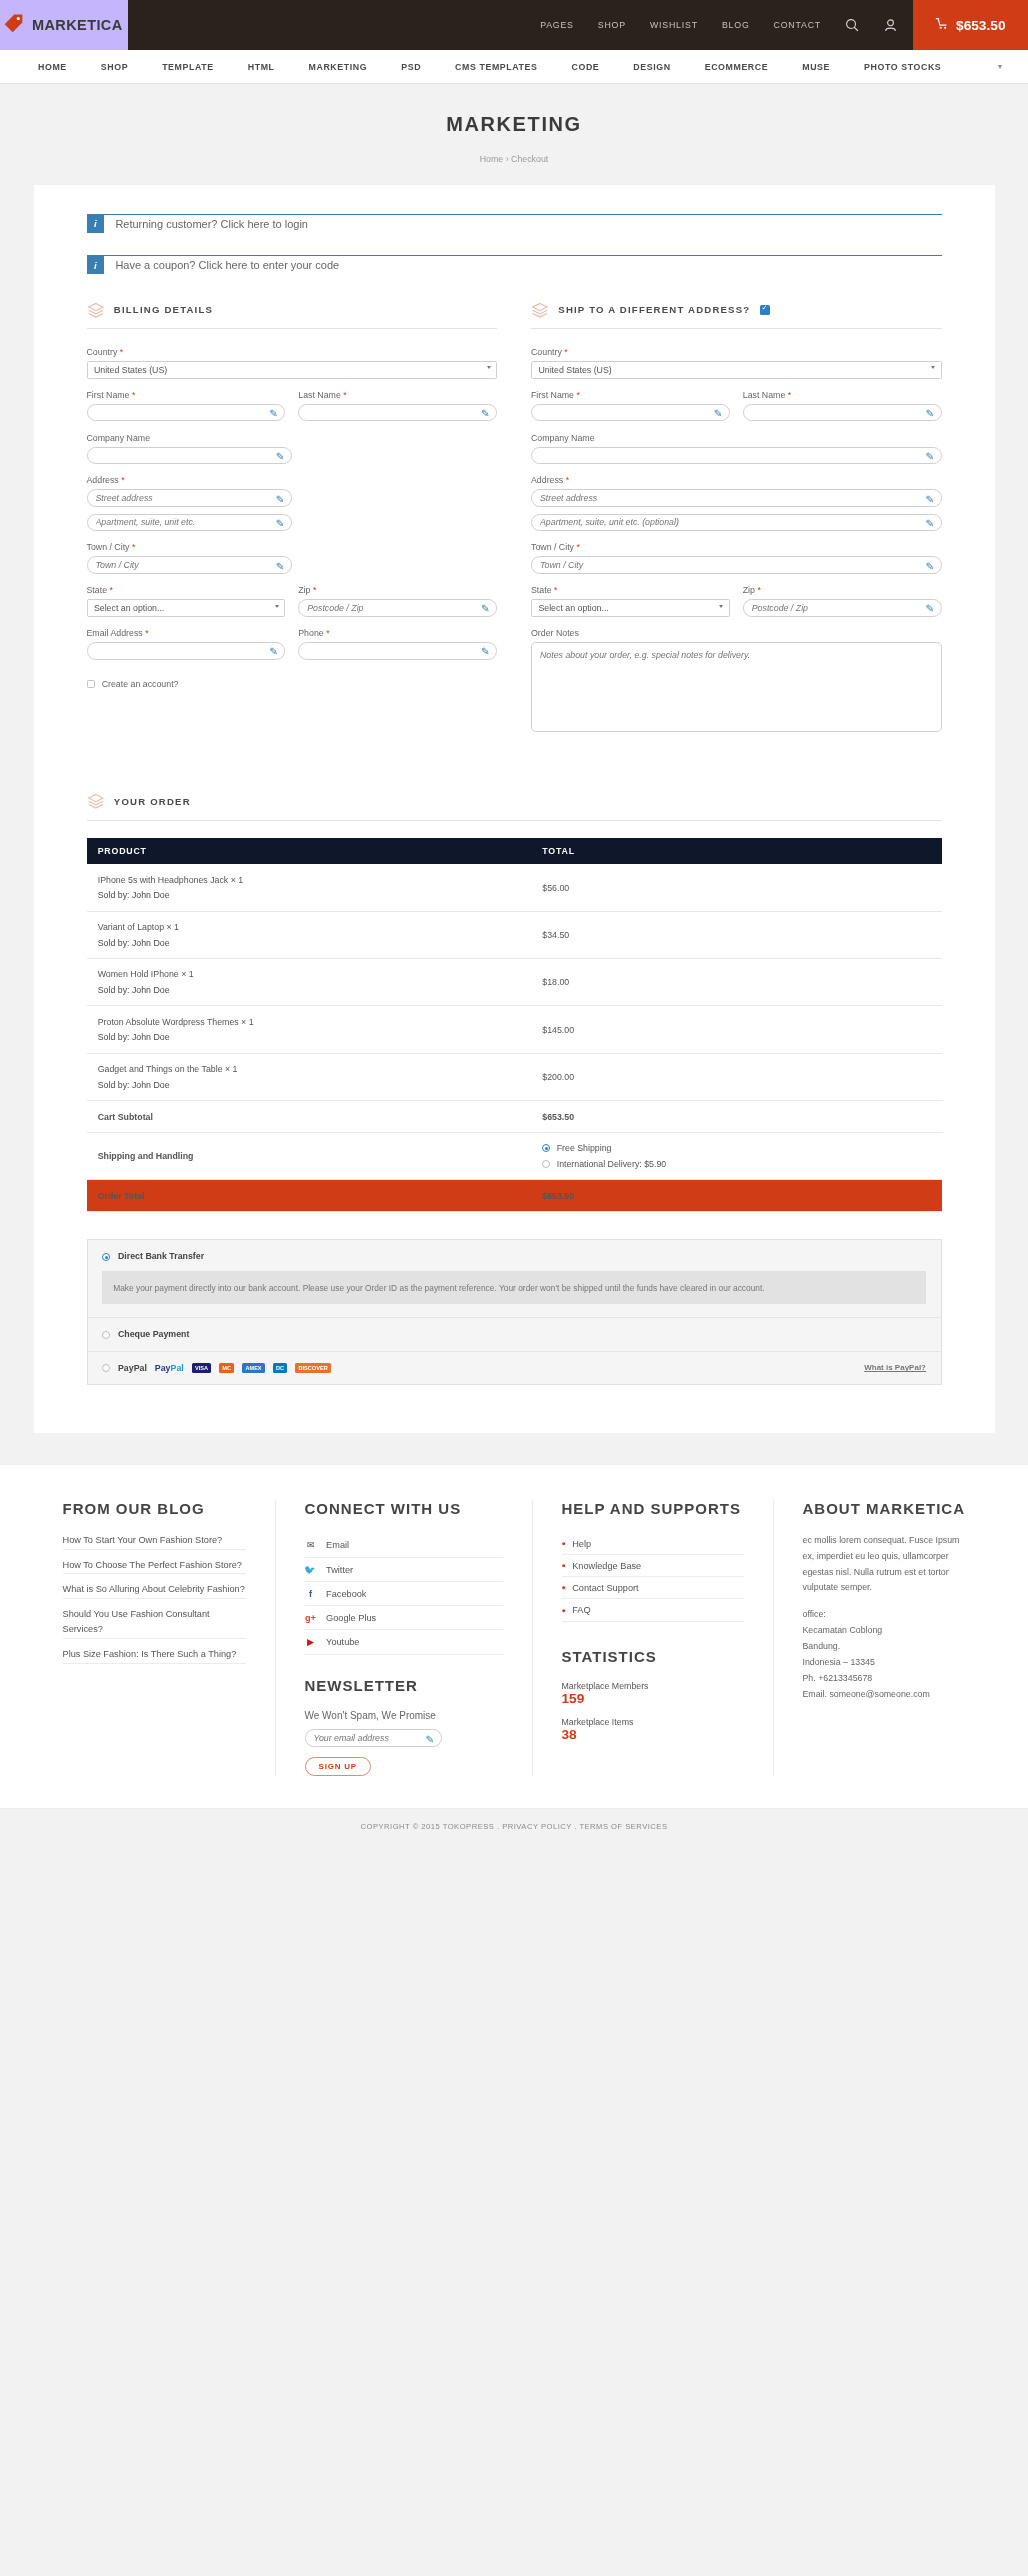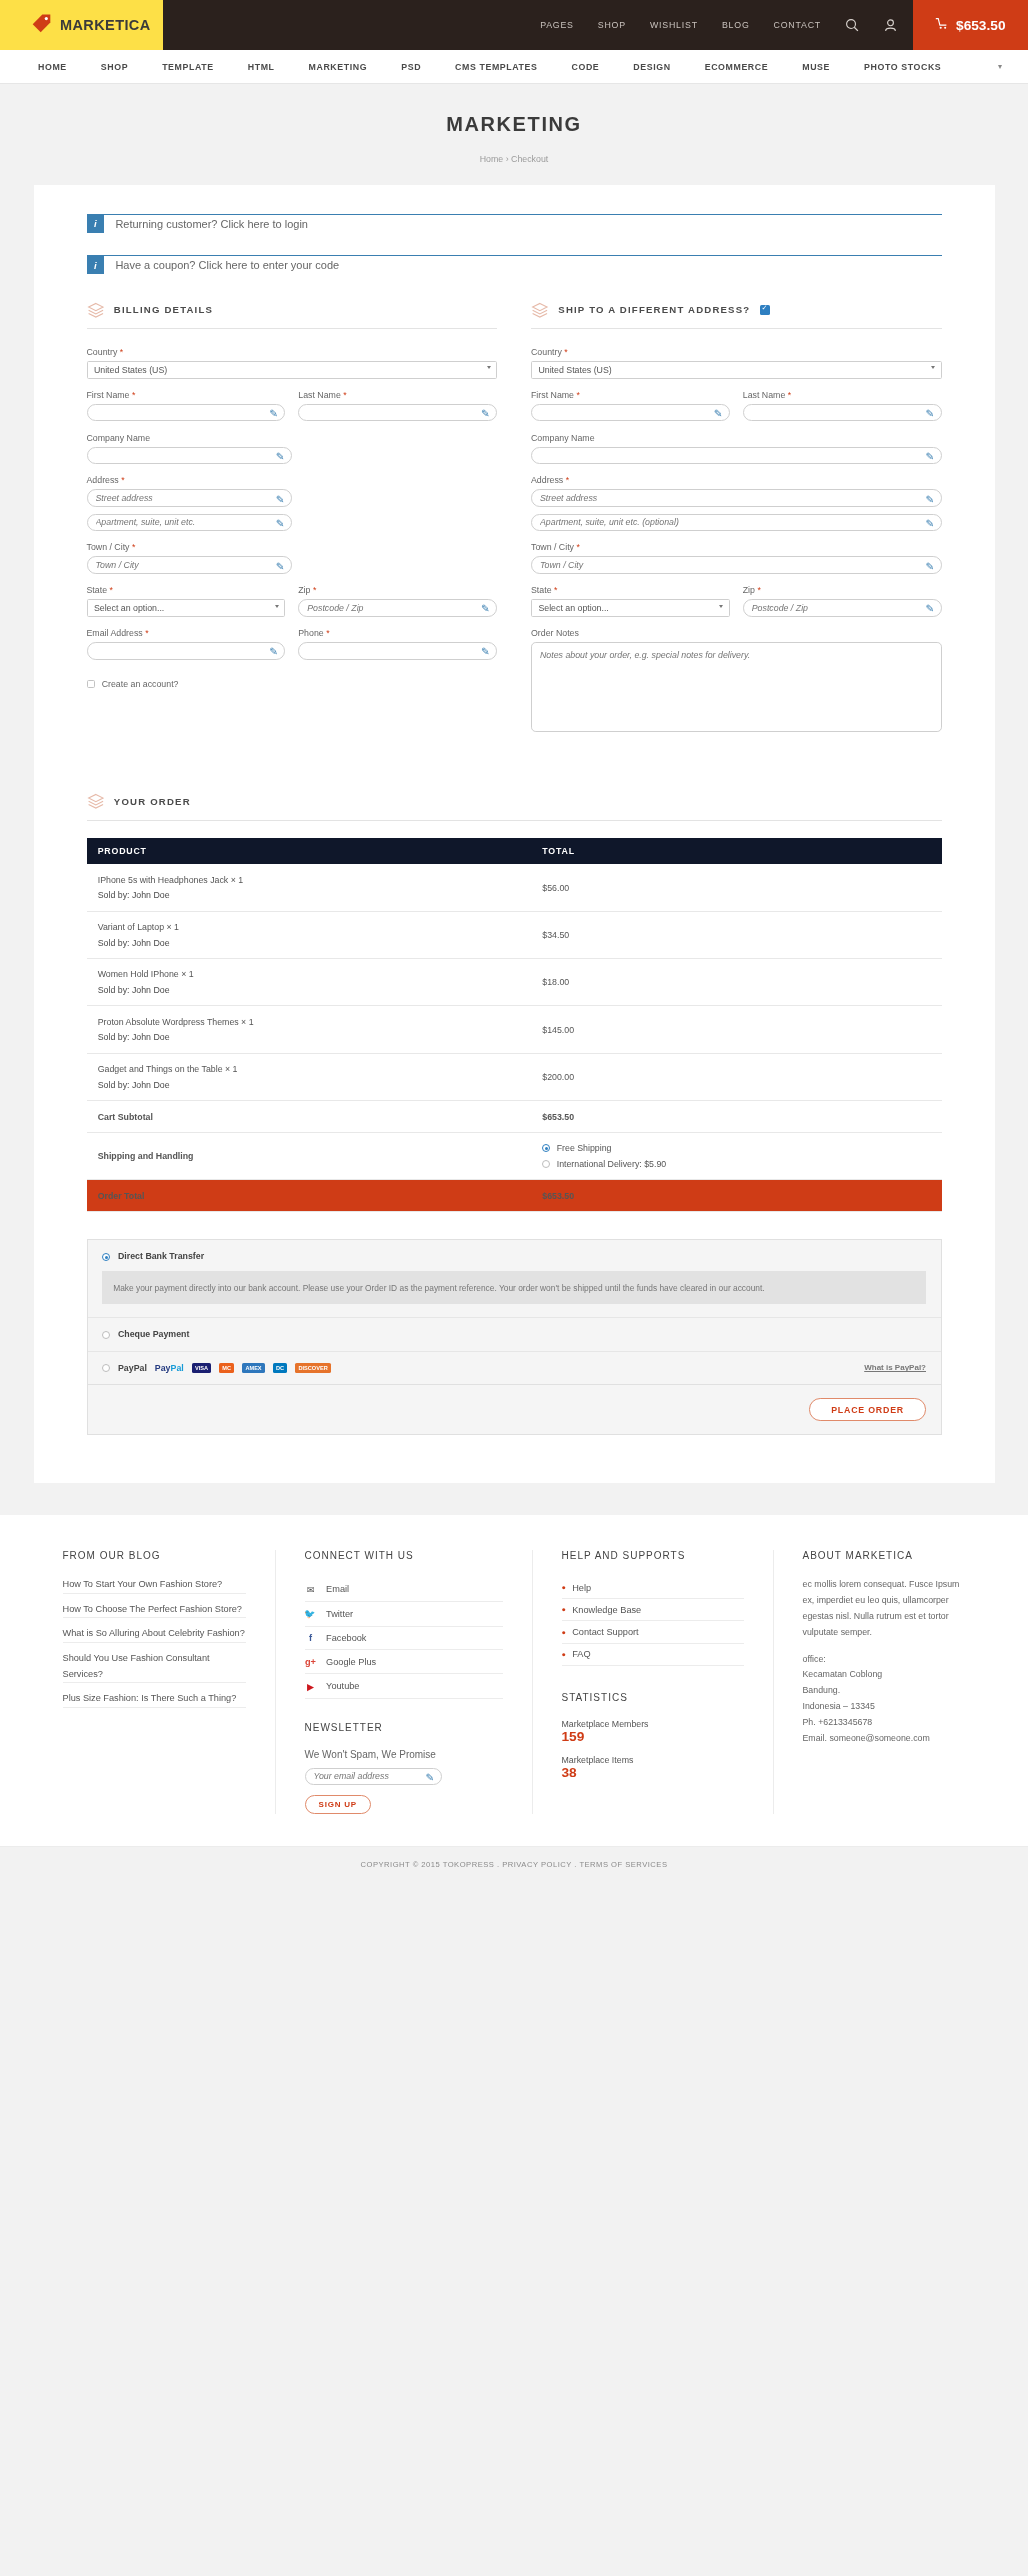--- a/index.html
+++ b/index.html
@@ -8,21 +8,21 @@
     width:1028px;
     font-family:"Liberation Sans", sans-serif;
     background:#f2f2f2;
     color:#555;
     font-size:10.4px;
   }
   .page { width:1028px; position:relative; }
 
   
   .topbar { height:50px; background:#2b211d; display:flex; align-items:stretch; }
-  .logo-box { width:163px; background:#fde047; display:flex; align-items:center; padding-left:31px; gap:8px; }
+  .logo-box { width:128px; background:#c4b5fd; display:flex; align-items:center; padding-left:3px; gap:8px; }
   .logo-mark { width:21px; height:24px; position:relative; }
   .logo-mark svg { display:block; }
   .logo-text { font-size:14.5px; font-weight:bold; color:#3a3a3a; letter-spacing:0.4px; }
   .top-nav { flex:1; display:flex; align-items:center; justify-content:flex-end; gap:24px; padding-right:16px; }
   .top-nav a { color:#c9c2bd; text-decoration:none; font-size:8.8px; letter-spacing:0.8px; }
   .top-icon { color:#c9c2bd; display:flex; align-items:center; }
   .cart-box { background:#cf3c16; color:#fff; display:flex; align-items:center; gap:8px; padding:0 22.5px; font-size:13.7px; font-weight:bold; }
   .cart-box .cart-ico { font-size:12px; }
 
   
@@ -107,21 +107,21 @@
                font-size:8.8px; letter-spacing:0.8px; font-weight:bold; }
 
   
   .footer { background:#fff; margin-top:32px; padding:35px 0 0; }
   .fwrap { width:961px; margin:0 auto; display:flex; }
   .fcol { padding:0 29px; }
   .fcol.c1 { width:241px; }
   .fcol.c2 { width:257px; border-left:0.8px solid #ececec; }
   .fcol.c3 { width:241px; border-left:0.8px solid #ececec; }
   .fcol.c4 { width:222px; border-left:0.8px solid #ececec; }
-  .fcol h4 { margin:0 0 16px; font-size:10px; letter-spacing:1px; color:#444; font-weight:normal; }
+  .fcol h4 { margin:0 0 16px; font-size:15px; letter-spacing:1px; color:#444; font-weight:bold; }
   .blog-link { font-size:9.2px; color:#555; line-height:1.7; border-bottom:0.8px solid #ececec; padding-bottom:0; margin-bottom:8px; display:block; text-decoration:none;}
   .soc { display:flex; align-items:center; gap:9.6px; font-size:9.2px; color:#555; border-bottom:0.8px solid #ececec; padding:6.4px 0; }
   .soc .si { width:12px; text-align:center; }
   .help-li { font-size:9.2px; color:#555; border-bottom:0.8px solid #ececec; padding:5.6px 0; display:flex; gap:6.4px; align-items:center;}
   .bullet { color:#cf3c16; font-size:7.2px; }
   .about-p { font-size:8.8px; line-height:1.8; color:#666; }
   .stat-lbl { font-size:8.8px; color:#555; margin-top:11.2px; }
   .stat-val { font-size:13.7px; color:#cf3c16; font-weight:bold; }
   .news-sub { font-size:10px; color:#666; margin-bottom:8px; }
   .news-input { position:relative; width:137px; }
@@ -459,23 +459,20 @@
             <span class="pp-logo"><span class="pp1">Pay</span><span class="pp2">Pal</span></span>
             <span class="cardimg" style="background:#1a1f71">VISA</span>
             <span class="cardimg" style="background:#eb611c">MC</span>
             <span class="cardimg" style="background:#2e77bc">AMEX</span>
             <span class="cardimg" style="background:#0079be">DC</span>
             <span class="cardimg" style="background:#e6732b">DISCOVER</span>
             <a class="whatis">What is PayPal?</a>
           </div>
         </div>
       </div>
-      <div class="place-row">
-        <button class="place-btn">PLACE ORDER</button>
-      </div>
     </div>
   </div>
 
   <div class="footer">
     <div class="fwrap">
       <div class="fcol c1">
         <h4>FROM OUR BLOG</h4>
         <a class="blog-link">How To Start Your Own Fashion Store?</a>
         <a class="blog-link">How To Choose The Perfect Fashion Store?</a>
         <a class="blog-link">What is So Alluring About Celebrity Fashion?</a>

